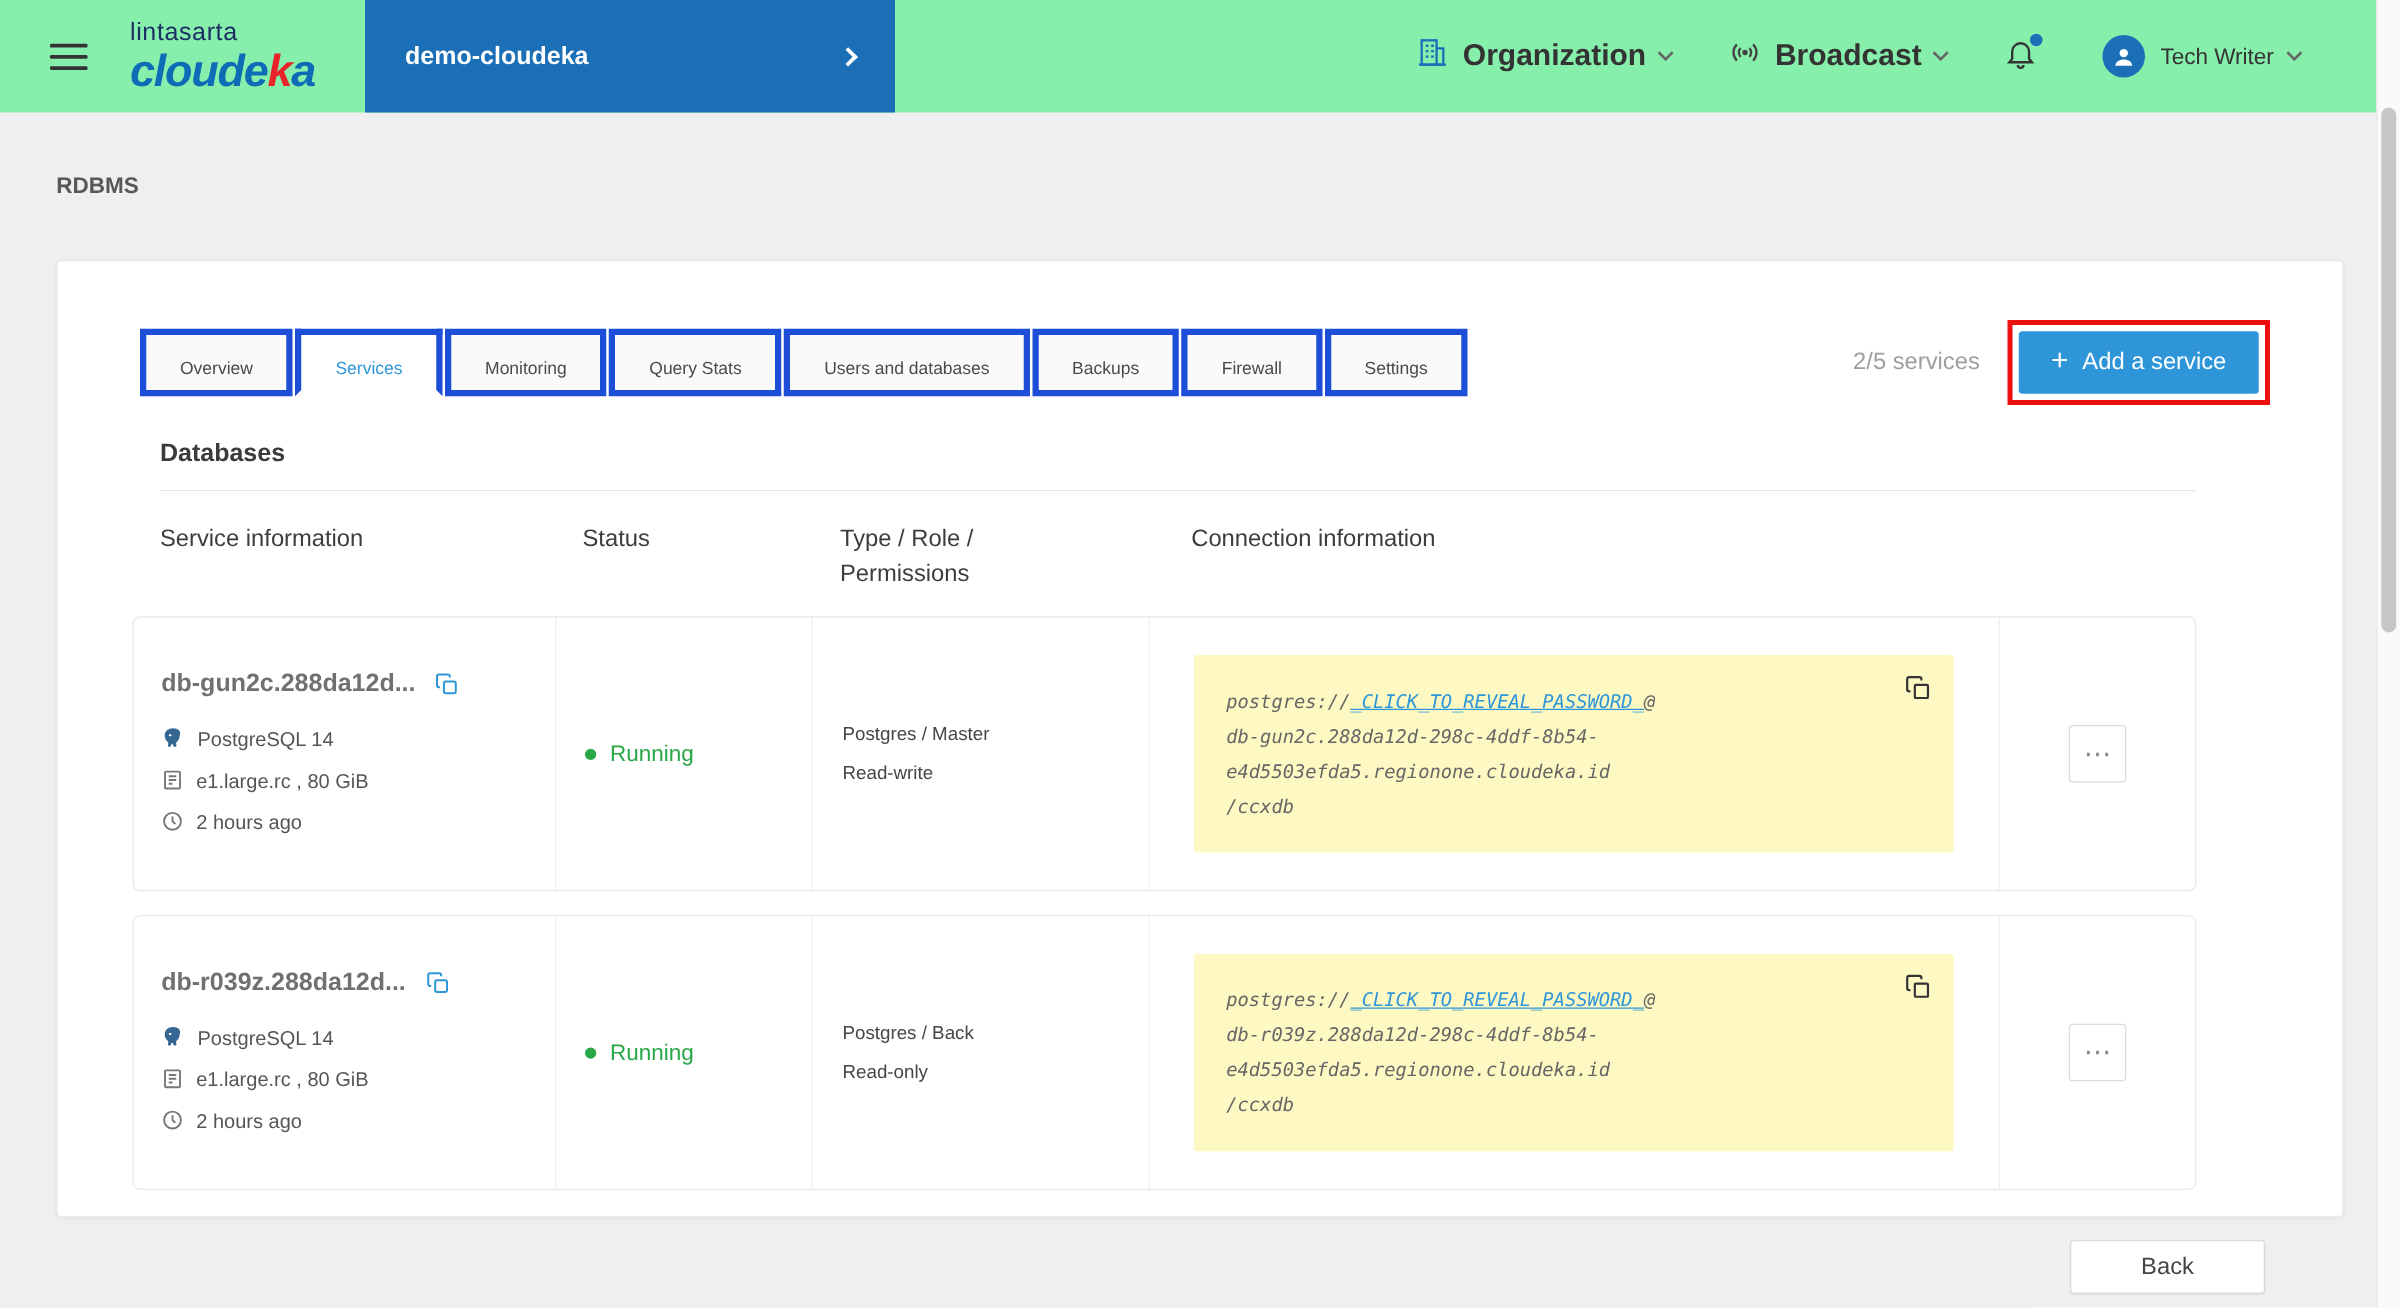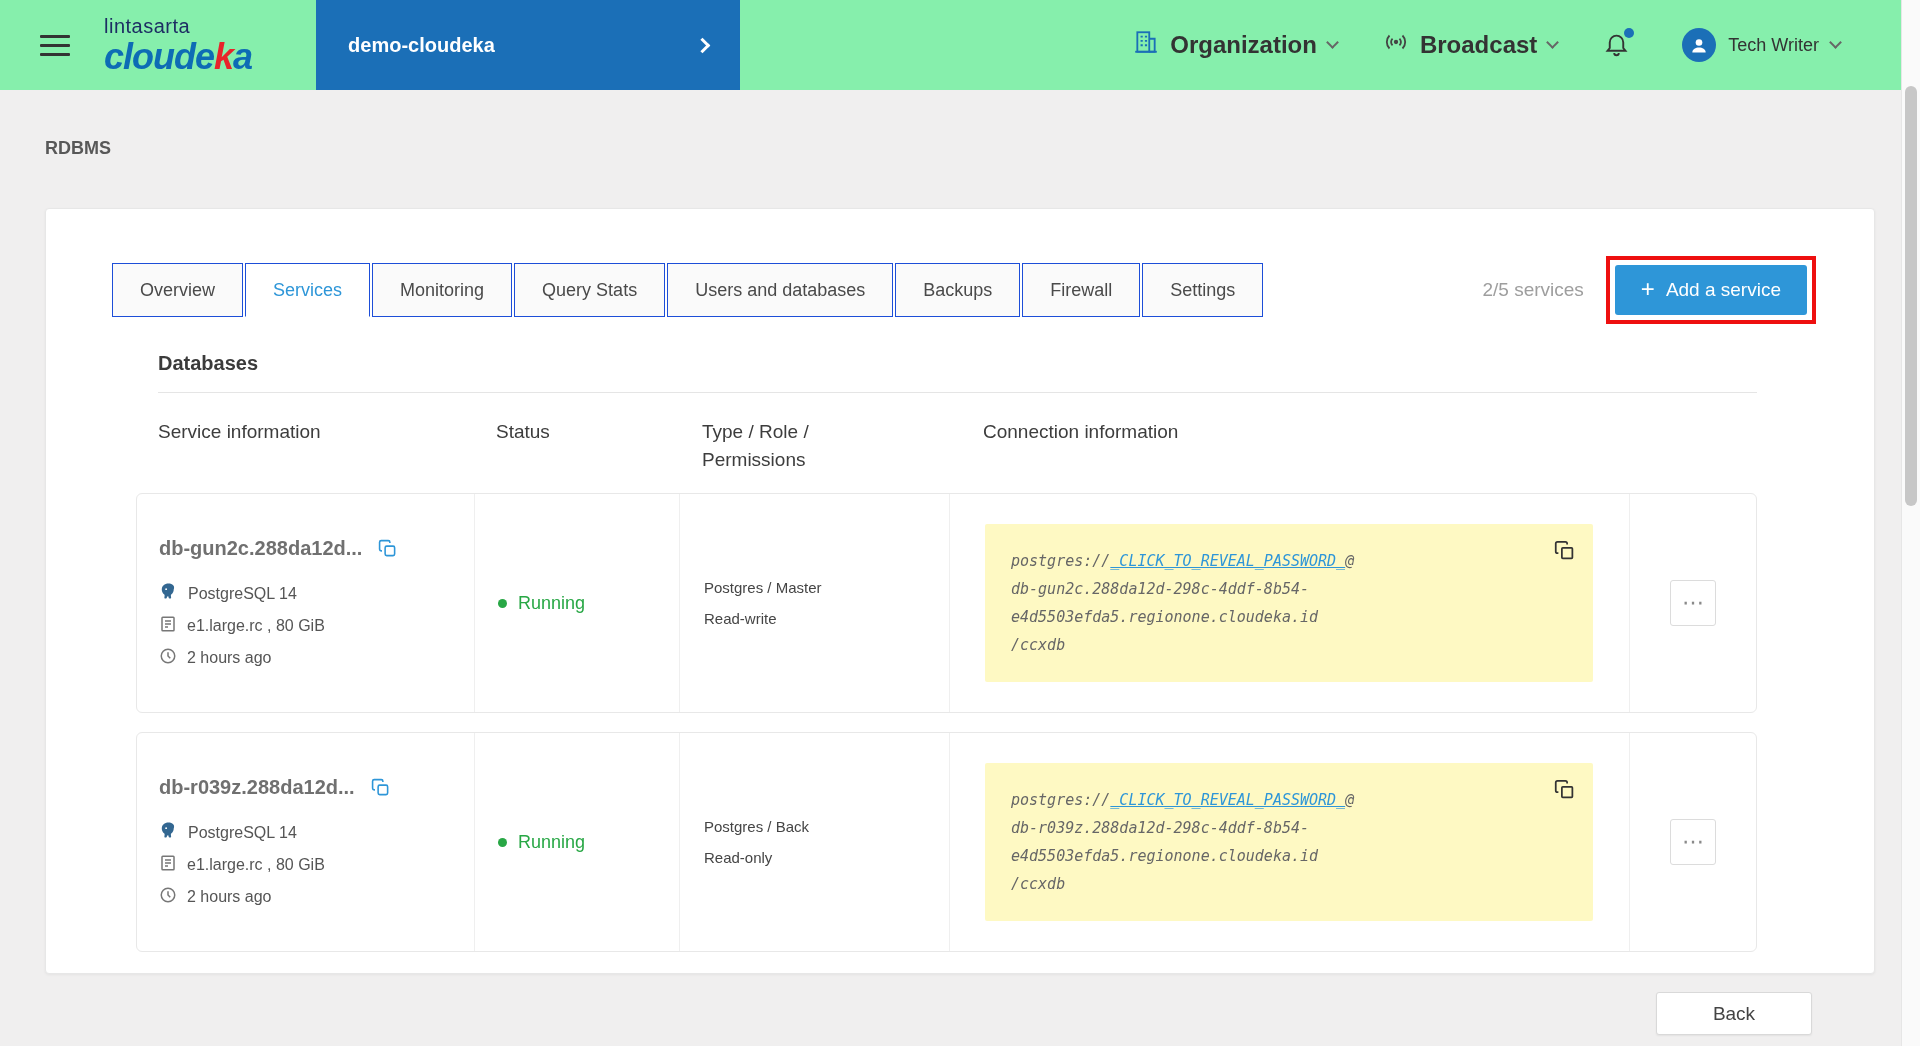--- a/index.html
+++ b/index.html
@@ -17,21 +17,21 @@
     background:#86efac; display:flex; align-items:center; z-index:5;
   }
   .hamburger { margin-left:40px; width:30px; cursor:pointer; }
   .hamburger span { display:block; height:3px; background:#333; margin:6px 0; border-radius:1px; }
   .logo { margin-left:34px; cursor:pointer; line-height:1; }
   .logo-top { font-size:20px; color:#1d2e63; font-weight:500; letter-spacing:.5px; margin-bottom:3px; }
   .logo-main { font-size:36px; font-weight:800; font-style:italic; color:#0d6cb5; letter-spacing:-1px; }
   .logo-main .red { color:#e8232a; }
 
   .project {
-    margin-left:64px; width:424px; height:90px; background:#1b6fb7;
+    margin-left:40px; width:424px; height:90px; background:#1b6fb7;
     display:flex; align-items:center; padding:0 32px; color:#fff;
     font-weight:700; font-size:20px; cursor:pointer;
   }
   .chev-r { width:11px; height:11px; border-top:3px solid #fff; border-right:3px solid #fff;
     transform:rotate(45deg); margin-left:auto; }
 
   .spacer { flex:1; }
 
   .nav-item { display:flex; align-items:center; gap:11px; font-weight:700; font-size:24px;
     color:#333; margin-right:46px; cursor:pointer; }
@@ -54,36 +54,36 @@
   .card {
     position:absolute; top:208px; left:45px; width:1830px; height:766px;
     background:#fff; border:1px solid #e7e7e7; border-radius:4px;
     box-shadow:0 1px 3px rgba(0,0,0,.05);
   }
 
   .tabs-row { display:flex; align-items:center; margin:47px 58px 0 66px; }
   .tabs { display:flex; }
   .tab {
     padding:0 27px; height:54px; line-height:52px; background:#fafafa;
-    border:1px solid #1d4ed8; margin-right:2px; font-size:18px; color:#4a4a4a;
+    border:5px solid #1d4ed8; margin-right:2px; font-size:14px; color:#4a4a4a;
     cursor:pointer; white-space:nowrap;text-align:right;
   }
   .tab.active { background:#fff; color:#2e96d8; border-bottom-color:#fff; }
 
   .services-count { margin-left:auto; margin-right:22px; font-size:19px; color:#9e9e9e; }
 
   .annotation { border:4px solid #ee0f0f; padding:5px; }
   .add-btn {
     height:50px; padding:0 26px; background:#2e96d8; border:none; border-radius:3px;
     color:#fff; font-size:19px; font-family:inherit; display:flex; align-items:center;
     gap:11px; cursor:pointer;
   }
   .add-btn .plus { font-size:24px; font-weight:400; line-height:1; margin-top:-2px; }
 
-  .table-area { margin:28px 117px 0 90px; }
+  .table-area { margin:28px 117px 0 60px; }
   .section-title {
     margin:0 0 0 22px; padding-bottom:17px; border-bottom:1px solid #e5e5e5;
     font-size:20px; font-weight:700; color:#3b3b3b;
   }
 
   .grid { display:grid; grid-template-columns:337px 205px 270px 680px 1fr; }
   .thead { padding:25px 0 19px 0; }
   .th { font-size:19px; color:#3d3d3d; line-height:28px; }
   .th1 { padding-left:22px; }
   .th2 { padding-left:23px; }

